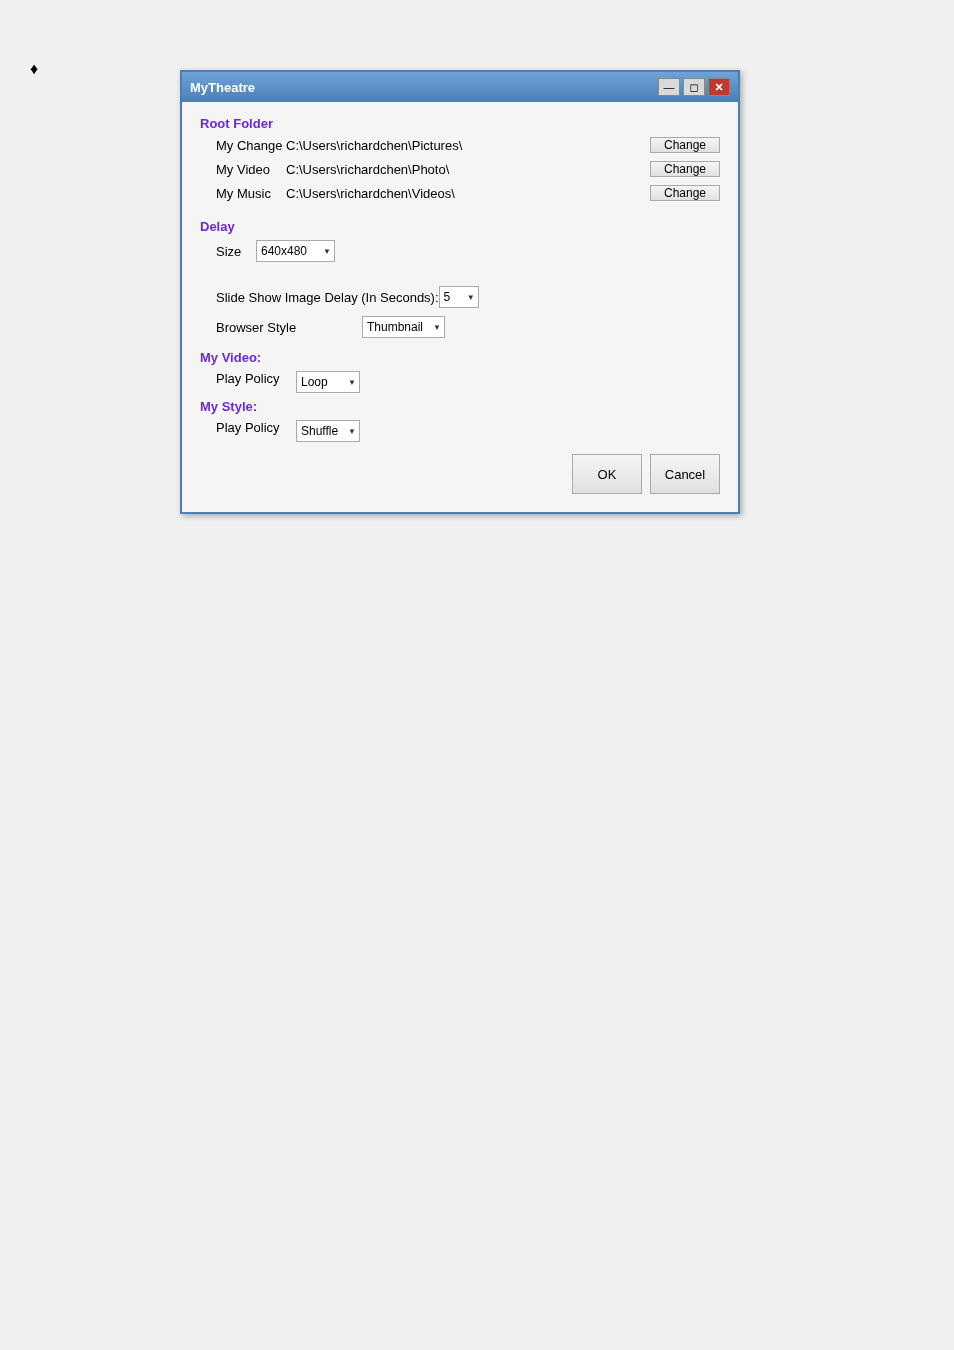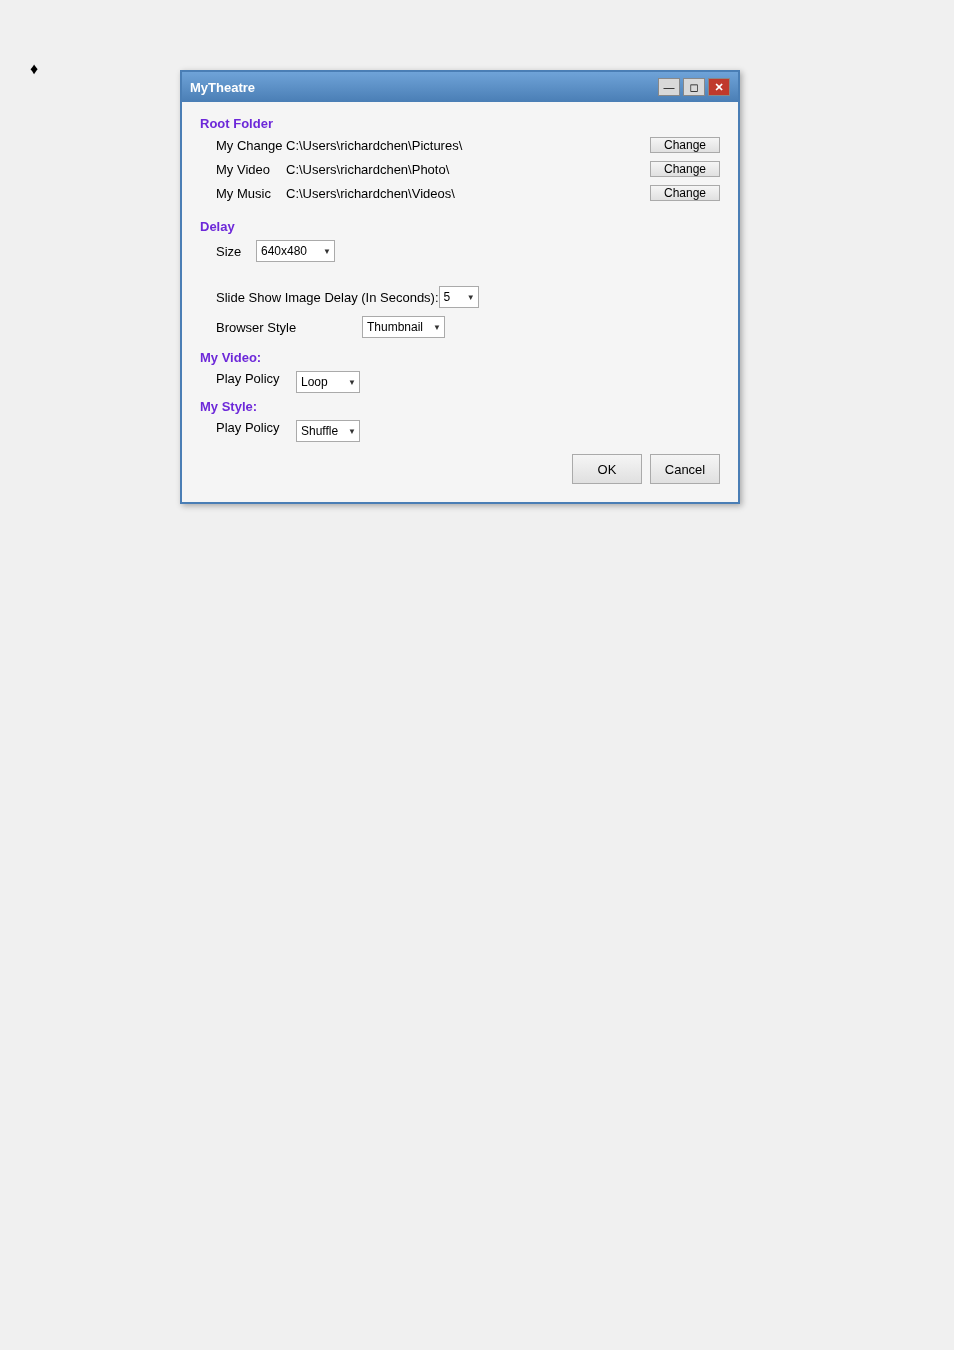--- a/index.html
+++ b/index.html
@@ -212,21 +212,21 @@
     .footer {
       display: flex;
       justify-content: flex-end;
       gap: 8px;
       margin-top: 12px;
       padding-bottom: 4px;
     }
 
     .footer-btn {
       width: 70px;
-      height: 30px;
+      height: 40px;
       background: linear-gradient(to bottom, #f5f5f5, #e0e0e0);
       border: 1px solid #aaa;
       cursor: pointer;
       font-size: 13px;
       color: #000;
     }
   </style>
 </head>
 <body>
 

